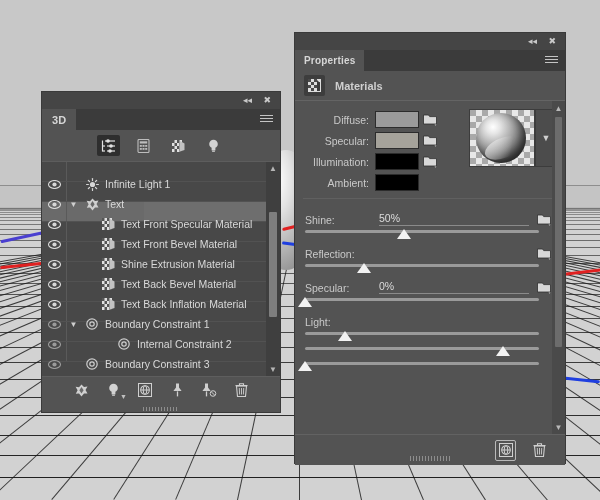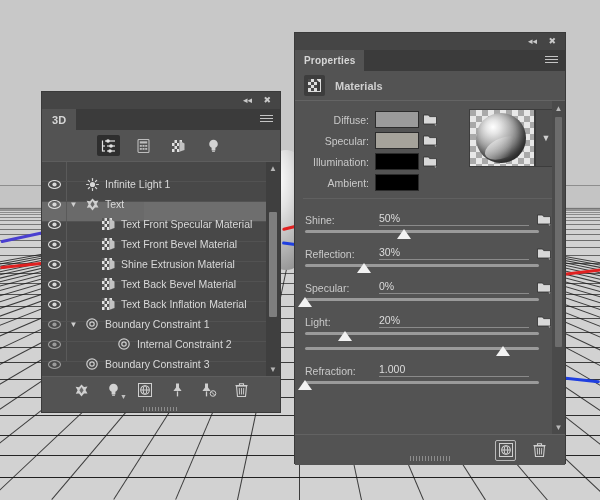--- a/index.html
+++ b/index.html
@@ -675,21 +675,20 @@
           </div>
           <div class="track">
             <div class="bar"></div>
             <div class="thumbtri" style="left:92px"></div>
           </div>
         </div>
         <div class="sl-block">
           <div class="sl-top">
             <div class="sl-name">Reflection:</div>
             <div class="sl-valwrap">
-              <div class="sl-val">30%</div>
               <div class="folder">
                 <svg width="15" height="13" viewBox="0 0 15 13">
                   <path d="M0.5 2 h5 l1.2 1.6 h6.8 v7.4 h-13 Z" fill="#d8d8d8" stroke="#2f2f2f" stroke-width="0.8"></path>
                   <path d="M11.5 11.5 l2 0 l-1 1.3 Z" fill="#cfcfcf"></path>
                 </svg>
               </div>
             </div>
           </div>
           <div class="track">
             <div class="bar"></div>
@@ -710,49 +709,33 @@
             </div>
           </div>
           <div class="track">
             <div class="bar"></div>
             <div class="thumbtri" style="left:-7px"></div>
           </div>
         </div>
         <div class="sl-block">
           <div class="sl-top">
             <div class="sl-name">Light:</div>
-            <div class="sl-valwrap">
-              <div class="sl-val">20%</div>
-              <div class="folder">
-                <svg width="15" height="13" viewBox="0 0 15 13">
-                  <path d="M0.5 2 h5 l1.2 1.6 h6.8 v7.4 h-13 Z" fill="#d8d8d8" stroke="#2f2f2f" stroke-width="0.8"></path>
-                  <path d="M11.5 11.5 l2 0 l-1 1.3 Z" fill="#cfcfcf"></path>
-                </svg>
-              </div>
-            </div>
           </div>
           <div class="track">
             <div class="bar"></div>
             <div class="thumbtri" style="left:32.6px"></div>
           </div>
         </div>
         <div class="sl-block">
           <div class="track">
             <div class="bar"></div>
             <div class="thumbtri" style="left:191px"></div>
           </div>
         </div>
         <div class="sl-block">
-          <div class="sl-top">
-            <div class="sl-name">Refraction:</div>
-            <div class="sl-valwrap">
-              <div class="sl-val">1.000</div>
-              <div class="folder"></div>
-            </div>
-          </div>
           <div class="track">
             <div class="bar"></div>
             <div class="thumbtri" style="left:-7px"></div>
           </div>
         </div>
       </div>
 
     <div class="pr-scroll">
       <div class="up">▲</div>
       <div class="thumb"></div>

